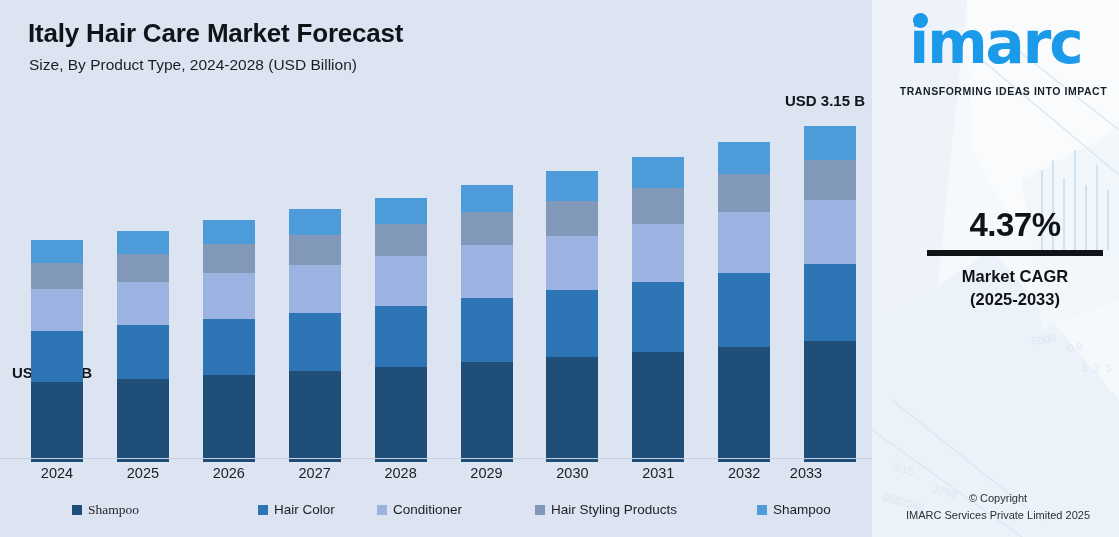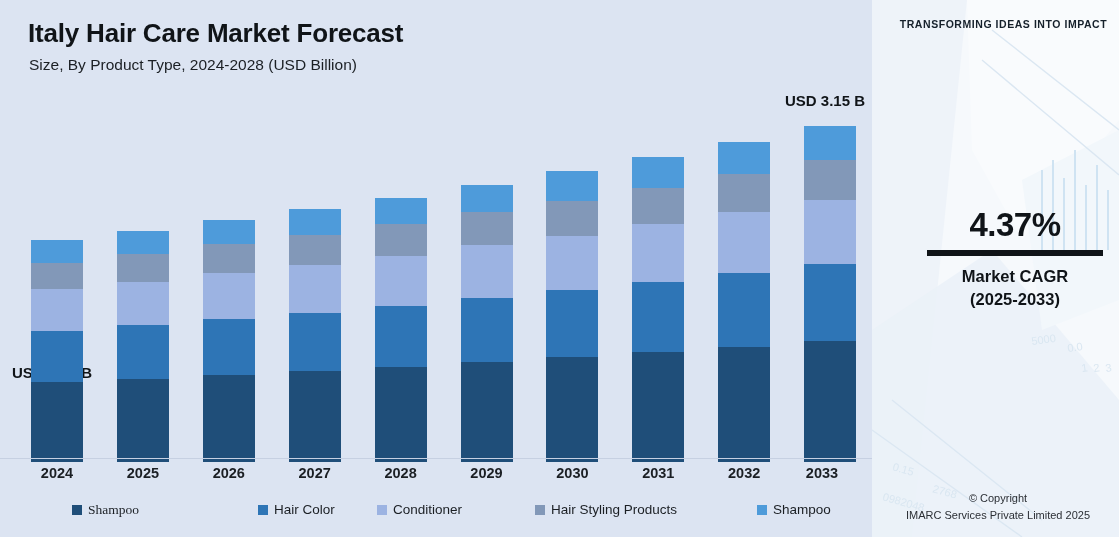--- a/index.html
+++ b/index.html
@@ -33,21 +33,21 @@
   }
   .seg { width: 100%; }
 
   .axis-line {
     position: absolute; left: 0; top: 458px; width: 872px; height: 1px;
     background: #c6d0e2;
   }
   .xlabels { position: absolute; left: 0; top: 462px; width: 872px; height: 26px; }
   .xlabel {
     position: absolute; width: 64px; text-align: center;
-    font-size: 14.5px; color: #1b1f24; top: 3px; font-weight: bold;
+    font-size: 14.5px; color: #1b1f24; top: 3px;
   }
 
   .val-label {
     position: absolute; font-size: 15px; font-weight: bold; color: #101418; white-space: nowrap;
   }
   #val-first { left: 12px; top: 364px; }
   #val-last  { left: 785px; top: 92px; }
 
   
   .legend {
@@ -66,21 +66,21 @@
   }
   .rp-bg { position: absolute; inset: 0; }
 
   .logo-wrap { position: absolute; left: 0; top: 16px; width: 247px; text-align: center; }
   .logo-mark {
     font-size: 58px; font-weight: bold; color: #1a9ae8; line-height: 0.95;
     letter-spacing: -2px; font-family: "DejaVu Sans", sans-serif;
     position: relative; display: inline-block;
   }
   .logo-tag {
-    margin-top: 2px; font-size: 10.5px; font-weight: bold; color: #15202b;
+    margin-top: 14px; font-size: 10.5px; font-weight: bold; color: #15202b;
     letter-spacing: 0.55px;
     padding-left: 16px;
   }
 
   .cagr-block { position: absolute; left: 0; top: 206px; width: 286px; text-align: center; }
   .cagr-value { font-size: 33px; font-weight: bold; color: #101418; letter-spacing: -0.5px; }
   .cagr-rule { width: 176px; height: 6px; background: #101418; margin: 6px auto 8px auto; }
   .cagr-cap { font-size: 16.5px; font-weight: bold; color: #101418; line-height: 1.55; text-align: center; }
   .cagr-range { font-size: 16.5px; font-weight: bold; color: #101418; }
 
@@ -179,21 +179,21 @@
     <div class="xlabels" id="xlabels">
         <div class="xlabel" style="left: 25px;">2024</div>
         <div class="xlabel" style="left: 110.9px;">2025</div>
         <div class="xlabel" style="left: 196.8px;">2026</div>
         <div class="xlabel" style="left: 282.7px;">2027</div>
         <div class="xlabel" style="left: 368.6px;">2028</div>
         <div class="xlabel" style="left: 454.5px;">2029</div>
         <div class="xlabel" style="left: 540.4px;">2030</div>
         <div class="xlabel" style="left: 626.3px;">2031</div>
         <div class="xlabel" style="left: 712.2px;">2032</div>
-        <div class="xlabel" style="left: 790px;">2033</div>
+        <div class="xlabel" style="left: 774px;">2033</div>
       </div>
 
     <div class="legend" id="legend">
         <div class="legend-item" style="left: 72px; font-family: Liberation Serif, serif;">
           <span class="swatch" style="background: rgb(31, 78, 121);"></span>
           <span>Shampoo</span>
         </div>
         <div class="legend-item" style="left: 222px; padding-left: 36px;">
           <span class="swatch" style="background: rgb(46, 117, 182);"></span>
           <span>Hair Color</span>
@@ -243,20 +243,21 @@
           <text x="234" y="372" transform="rotate(-8 234 372)">3</text>
           <text x="160" y="345" transform="rotate(-8 160 345)">5000</text>
           <text x="20" y="470" transform="rotate(16 20 470)">0.15</text>
           <text x="60" y="492" transform="rotate(16 60 492)">2768</text>
           <text x="10" y="500" transform="rotate(16 10 500)">0982048</text>
         </g>
       </svg>
     </div>
 
     <div class="logo-wrap">
+      <div class="logo-mark">imarc<span style="position: absolute; left: 4px; top: -3px; width: 15px; height: 15px; border-radius: 50%; background: rgb(26, 154, 232);"></span></div>
       <div class="logo-tag">TRANSFORMING IDEAS INTO IMPACT</div>
     </div>
 
     <div class="cagr-block">
       <div class="cagr-value">4.37%</div>
       <div class="cagr-rule"></div>
       <div class="cagr-cap">Market CAGR</div>
       <div class="cagr-range">(2025-2033)</div>
     </div>
 

